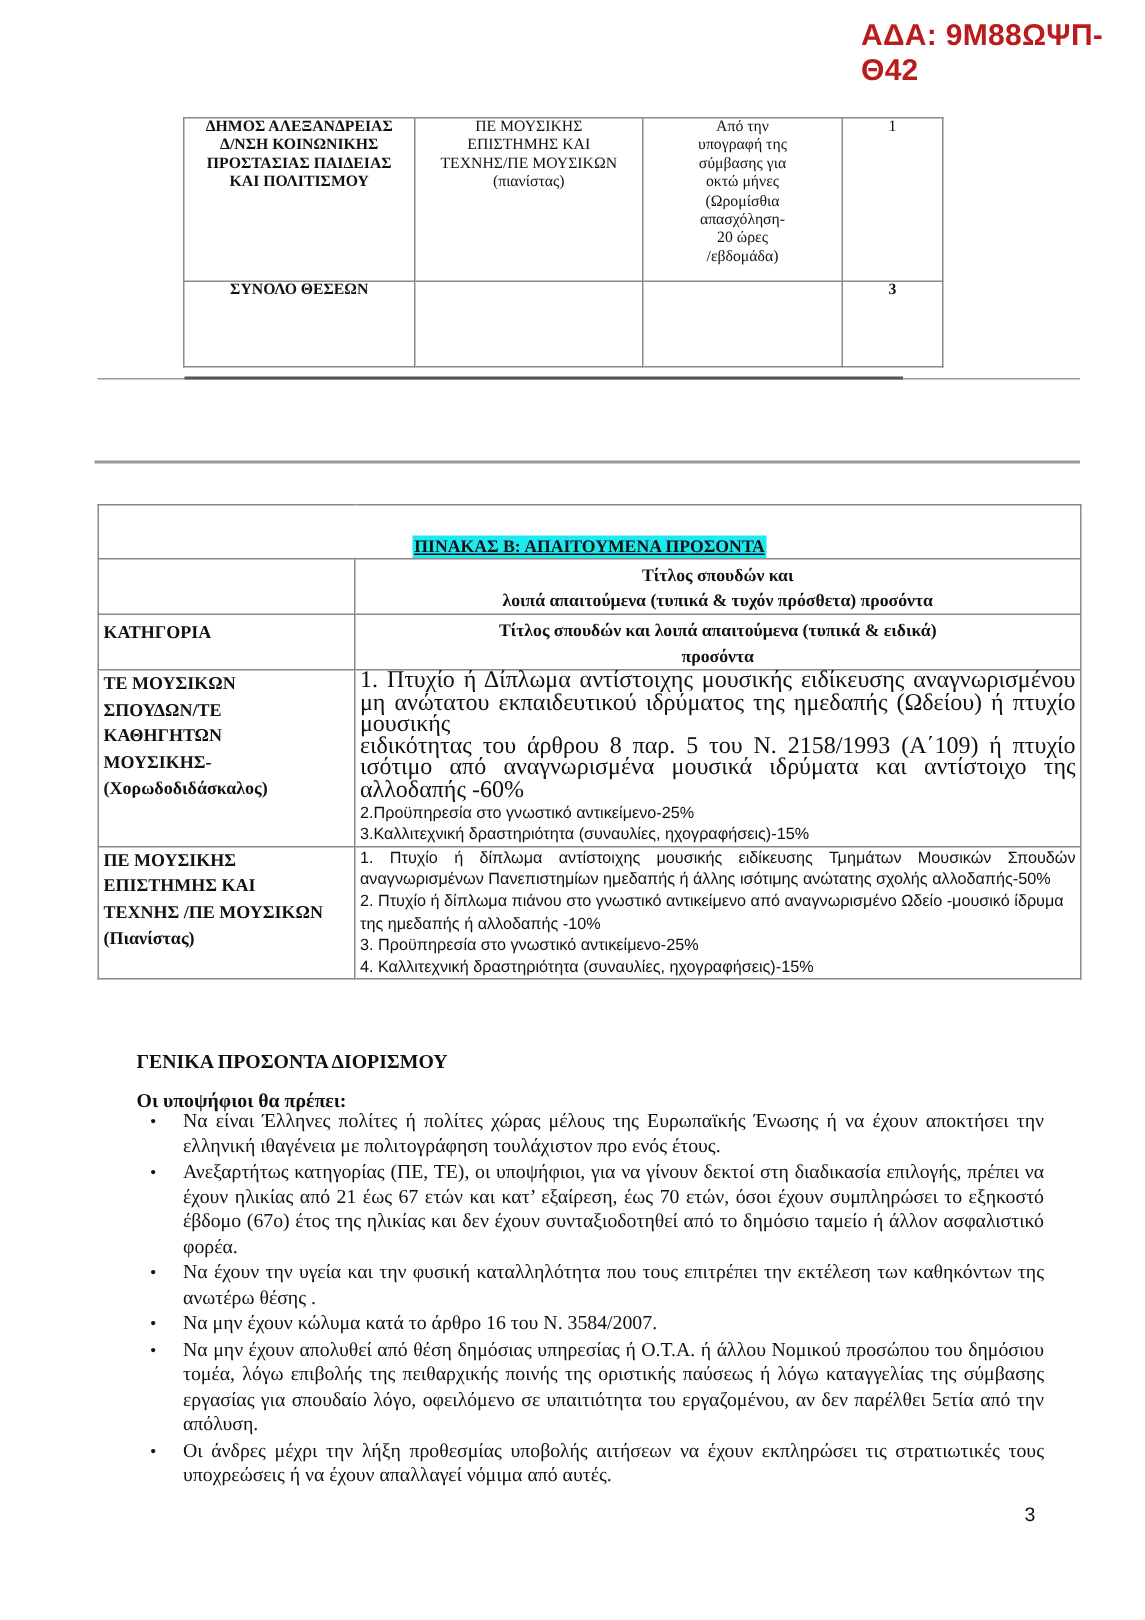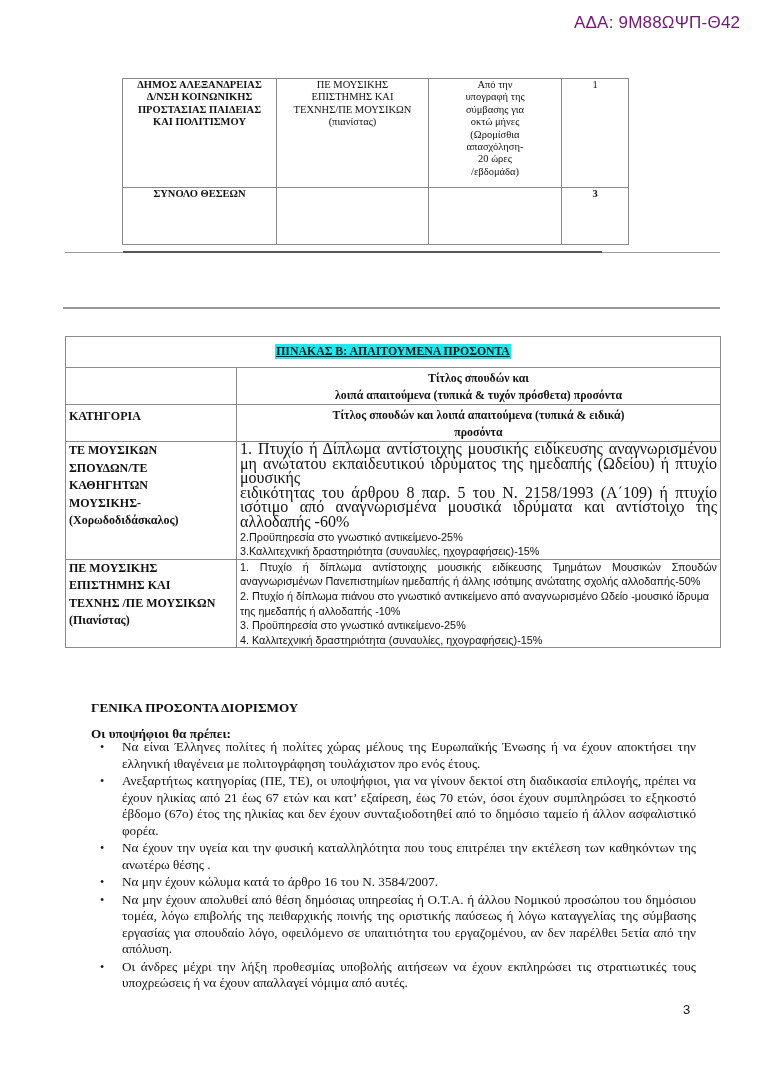--- a/index.html
+++ b/index.html
@@ -1,19 +1,19 @@
 <!DOCTYPE html>
 <html><head>
 <meta charset="utf-8">
 <style>
   html, body { margin: 0; padding: 0; background: #ffffff; }
   body { width: 763px; height: 1080px; position: relative; overflow: hidden;
          font-family: "Liberation Serif", serif; color: #111; }
   .ada { position: absolute; top: 13px; left: 574px; font-family: "Liberation Sans", sans-serif;
-         font-size: 17px; color: #701a75; letter-spacing: 0.2px; }
+         font-size: 20px; color: #b91c1c; letter-spacing: 0.2px; font-weight: bold; }
 
   
   table.ta { position: absolute; top: 78px; left: 122px; border-collapse: collapse;
              font-size: 10.5px; line-height: 12.4px; }
   table.ta td { border: 1px solid #8a8a8a; vertical-align: top; text-align: center; padding: 0 4px; }
   table.ta td.c1 { width: 145px; font-weight: bold; }
   table.ta td.c2 { width: 143px; }
   table.ta td.c3 { width: 124px; }
   table.ta td.c4 { width: 58px; }
   table.ta tr.r1 td { height: 108px; }
@@ -22,21 +22,21 @@
 
   .hline1 { position: absolute; top: 252px; left: 65px; width: 655px; height: 1px; background: #999; }
   .hline1b { position: absolute; top: 251px; left: 123px; width: 479px; height: 2px; background: #555; }
   .hline2 { position: absolute; top: 307px; left: 63px; width: 657px; height: 2px; background: #999; }
 
   
   table.tb { position: absolute; top: 336px; left: 65px; border-collapse: collapse;
              font-size: 11.8px; width: 656px; }
   table.tb td { border: 1px solid #8a8a8a; vertical-align: top; padding: 0 3px; }
   .tb-title-cell { height: 30px; text-align: center; }
-  .tb-title { display: inline-block; margin-top: 7px; background: #1ee8f0; font-weight: bold;
+  .tb-title { display: inline-block; margin-top: 20px; background: #1ee8f0; font-weight: bold;
               text-decoration: underline; font-size: 11.8px; padding: 0 1px; }
   .hdr { text-align: center; font-weight: bold; line-height: 17px; padding-top: 2px !important; }
   .cat-cell { width: 164px; font-weight: bold; font-size: 12px; line-height: 17.5px; margin-top: 16px; }
   .cat-single { line-height: 17px; padding-top: 3px !important; }
   .req-cell { font-family: "Liberation Sans", sans-serif; font-size: 10.8px; line-height: 14.6px; }
   .req-line.serif { font-family: "Liberation Serif", serif; font-size: 16px; text-align: justify; }
   .req-line { display: block; }
 
   
   .gen-title { position: absolute; top: 700px; left: 91px; font-weight: bold; font-size: 13.2px; }

